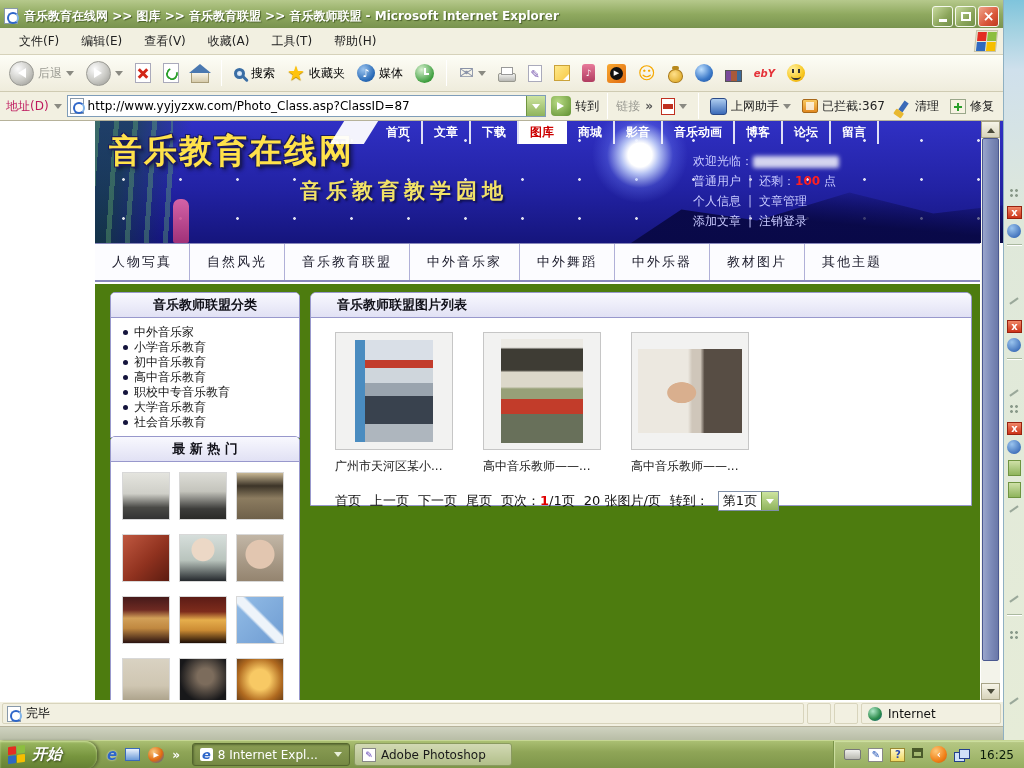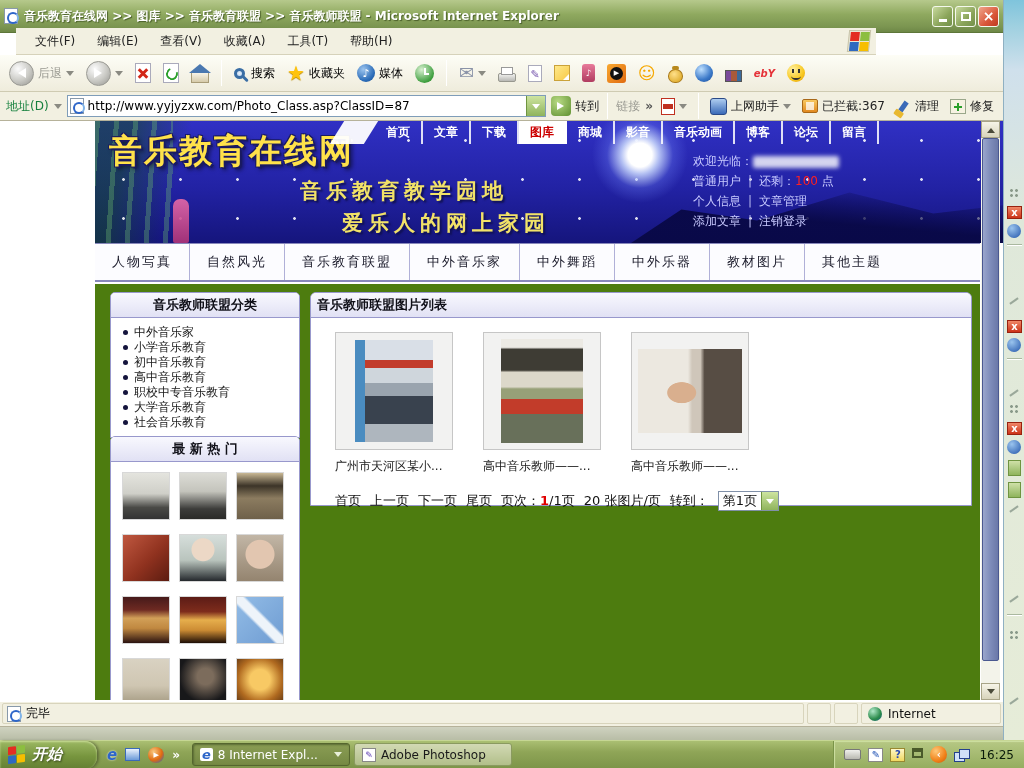--- a/index.html
+++ b/index.html
@@ -13,21 +13,21 @@
   .win-btns{display:flex;gap:2px}
   .wbtn{width:21px;height:21px;border-radius:3px;border:1px solid #f4f8ec;display:flex;align-items:center;justify-content:center;color:#fff;font-weight:bold}
   .wbtn.minb,.wbtn.maxb{background:linear-gradient(135deg,#c8da9e,#8aa45a 60%,#73904a)}
   .wbtn.closeb{background:linear-gradient(135deg,#f0a58c,#d9573a 60%,#c03a20);font-size:14px;line-height:14px}
   .minbar{width:8px;height:3px;background:#fff;margin-top:9px}
   .maxbox{width:10px;height:9px;border:2px solid #fff}
   .ie-doc{width:14px;height:16px;background:#fff;border:1px solid #8899aa;position:relative;flex:none}
   .ie-doc::after{content:"";position:absolute;left:2px;top:3px;width:8px;height:8px;border:2px solid #2E66C9;border-radius:50%;border-right-color:#7fb3e8}
 
   
-  #menubar{position:absolute;left:16px;top:28px;width:860px;height:27px;background:#f2f0e1;border-bottom:1px solid #d6d2ba;display:flex;align-items:center;padding-left:8px}
+  #menubar{position:absolute;left:0;top:28px;width:1003px;height:27px;background:#f2f0e1;border-bottom:1px solid #d6d2ba;display:flex;align-items:center;padding-left:8px}
   #menubar .mitem{padding:0 11px;color:#222}
   .winlogo{margin-left:auto;margin-right:6px;width:22px;height:22px;background:#e8e6d4;border:1px solid #c8c4aa;display:grid;grid-template-columns:9px 9px;grid-template-rows:9px 9px;gap:1px;padding:1px;transform:skewX(-6deg)}
   .winlogo i{display:block}
   .winlogo i:nth-child(1){background:#E32D22}.winlogo i:nth-child(2){background:#8CBE3F}
   .winlogo i:nth-child(3){background:#2F69C0}.winlogo i:nth-child(4){background:#F6BE00}
 
   
   #toolbar{position:absolute;left:0;top:55px;width:1003px;height:37px;background:linear-gradient(#fdfdf6,#efecdc);border-bottom:1px solid #cfcbb2;display:flex;align-items:center;gap:6px;padding:0 6px}
   .tbtn{display:flex;align-items:center;gap:4px;padding:2px 3px;border-radius:3px}
   .nav-circle{width:25px;height:25px;border-radius:50%;background:radial-gradient(circle at 35% 30%,#fcfcfc,#c9c9c4 55%,#93938e);border:1px solid #9a9a94;display:flex;align-items:center;justify-content:center;flex:none}
@@ -64,21 +64,21 @@
   .icon-bag::before{content:"";position:absolute;width:7px;height:4px;background:#b8881c;top:-4px;left:3px;border-radius:2px}
   .icon-globe{width:18px;height:18px;border-radius:50%;background:radial-gradient(circle at 35% 30%,#bfe0ff,#3A78C8 60%,#1c4c94)}
   .icon-books{width:17px;height:12px;background:linear-gradient(90deg,#7a4a9a 0 5px,#a85a3a 5px 11px,#3a6a9a 11px 17px);border:1px solid #555;margin-top:6px}
   .ebay-txt{font-weight:bold;font-style:italic;font-size:10px;color:#e53238}
   .icon-smiley{width:18px;height:18px;border-radius:50%;background:radial-gradient(circle at 35% 30%,#fff0a0,#f8c820 60%,#e09810);position:relative}
   .icon-smiley::before{content:"";position:absolute;left:5px;top:5px;width:2px;height:4px;background:#333;box-shadow:6px 0 #333}
   .icon-smiley::after{content:"";position:absolute;left:4px;top:8px;width:10px;height:6px;border-bottom:2px solid #333;border-radius:50%}
 
   
   #addrbar{position:absolute;left:0;top:92px;width:1003px;height:29px;background:#f2f0e1;border-bottom:1px solid #b6b29a;display:flex;align-items:center;gap:5px;padding:0 6px}
-  .addr-label{color:#15803d}
+  .addr-label{color:#be185d}
   .addr-field{flex:1;height:22px;background:#fff;border:1px solid #7f9db9;display:flex;align-items:center;padding-left:2px;gap:4px;min-width:280px}
   .addr-url{white-space:nowrap;overflow:hidden;color:#000;flex:1}
   .dd-green{width:19px;height:20px;background:linear-gradient(#cde4a0,#8fb45c);border-left:1px solid #6f9440;display:flex;align-items:center;justify-content:center;flex:none}
   .dd-green i{width:0;height:0;border:4px solid transparent;border-top:5px solid #fff;margin-top:4px}
   .go-btn{display:flex;align-items:center;gap:4px}
   .go-circle{width:20px;height:20px;border-radius:4px;background:radial-gradient(circle at 35% 30%,#b8da84,#5E8F2F);display:flex;align-items:center;justify-content:center}
   .go-circle i{width:0;height:0;border:4px solid transparent;border-left:7px solid #fff;margin-right:-3px}
   .links-label{color:#9b9b93}
   .chev{color:#555;font-weight:bold}
   .icon-pdf{width:14px;height:17px;background:#fff;border:1px solid #c03020;position:relative}
@@ -115,41 +115,41 @@
     text-shadow:2px 2px 0 #1a1a60,-1px -1px 0 #1a1a60,1px -1px 0 #1a1a60,-1px 1px 0 #1a1a60,3px 3px 4px rgba(0,0,0,.6)}
   .slogan1{position:absolute;left:205px;top:56px;font-size:21px;font-weight:bold;color:#f2e268;letter-spacing:5px;text-shadow:2px 2px 2px #101050}
   .slogan2{position:absolute;left:247px;top:88px;font-size:21px;font-weight:bold;color:#f2e268;letter-spacing:5px;text-shadow:2px 2px 2px #101050}
   .swoosh{position:absolute;left:242px;top:0;width:34px;height:23px;background:#fff;transform:skewX(-32deg);opacity:.95}
   .bnav{position:absolute;left:280px;top:0;height:23px;display:flex;align-items:stretch}
   .bnav span{display:flex;align-items:center;padding:0 11px;color:#fff;font-weight:bold;border-right:2px solid rgba(255,255,255,.85);white-space:nowrap}
   .bnav span.active{background:#fff;color:#cc0000}
   .user-info{position:absolute;left:598px;top:30px;color:#c8caff;line-height:20px;white-space:nowrap}
   .user-info .sep{margin:0 7px;color:#b8baf0}
   .blur-name{display:inline-block;width:86px;height:12px;background:rgba(255,255,255,.8);border-radius:2px;filter:blur(2px);vertical-align:middle}
-  .pts{color:#ff2020;font-weight:normal}
+  .pts{color:#ff2020;font-weight:bold}
 
   
   #catnav{position:absolute;left:0;top:122px;width:885px;height:39px;background:#fcfcff;border-top:1px solid #8888bb;border-bottom:2px solid #8888bb;display:flex;align-items:center}
   #catnav span{padding:0 17px;font-size:13px;color:#1a1a2a;letter-spacing:2px;line-height:36px}
   #catnav span + span{border-left:1px solid #b0b0d8}
 
   
   #content{position:absolute;left:0;top:163px;width:885px;height:416px;background:#4d7c0f;overflow:hidden}
   .box{position:absolute;background:#fff;border:1px solid #9898cc;border-radius:5px 5px 0 0}
   .box-hd{height:25px;display:flex;align-items:center;justify-content:center;font-weight:bold;font-size:13px;color:#101018;
     background:linear-gradient(#f8f8fe,#e1e1f4);border-bottom:1px solid #9898cc;border-radius:4px 4px 0 0}
   #classify-box{left:15px;top:8px;width:190px;height:146px}
   #classify-box ul{list-style:none;padding:7px 6px 0 8px}
   #classify-box li{position:relative;padding-left:15px;line-height:15px;font-size:12px;color:#1a1a1a;white-space:nowrap}
   #classify-box li::before{content:"";position:absolute;left:4px;top:5px;width:5px;height:5px;border-radius:50%;background:#14143c}
   #hot-box{left:15px;top:152px;width:190px;height:280px}
   .thumb-grid{display:grid;grid-template-columns:repeat(3,48px);column-gap:9px;row-gap:14px;padding:10px 0 0 11px}
   .thumb{width:48px;height:48px;border:1px solid #d8d8d8}
   #main-box{left:215px;top:8px;width:662px;height:214px;border-radius:6px 6px 0 0}
-  #main-box .box-hd{justify-content:flex-start;padding-left:6px;border-radius:5px 5px 0 0}
+  #main-box .box-hd{justify-content:flex-start;padding-left:26px;border-radius:5px 5px 0 0}
   .cards{display:flex;gap:30px;padding:14px 0 0 24px}
   .cell{width:118px}
   .card{width:118px;height:118px;background:#f2f2f1;border:1px solid #c6c6c6;display:flex;align-items:center;justify-content:center}
   .photo{display:block}
   .cell:nth-child(1) .photo{width:78px;height:102px}
   .cell:nth-child(2) .photo{width:82px;height:104px}
   .cell:nth-child(3) .photo{width:104px;height:84px}
   .cap{margin-top:8px;font-size:12px;color:#222;white-space:nowrap}
   .pager{display:flex;align-items:center;gap:9px;padding:16px 0 0 24px;font-size:13px;color:#111}
   .pager .red{color:#e00000;font-weight:bold}
@@ -371,21 +371,20 @@
 </div>
 
 <div id="viewport">
   <div id="page">
 
     <div id="banner">
       <div class="bamboo"></div>
       <div class="figure"></div>
       <div class="site-title">音乐教育在线网</div>
       <div class="slogan1">音乐教育教学园地</div>
-      <div class="slogan2">爱乐人的网上家园</div>
       <div class="swoosh"></div>
       <div class="bnav">
         <span>首页</span>
         <span>文章</span>
         <span>下载</span>
         <span class="active">图库</span>
         <span>商城</span>
         <span>影音</span>
         <span>音乐动画</span>
         <span>博客</span>

